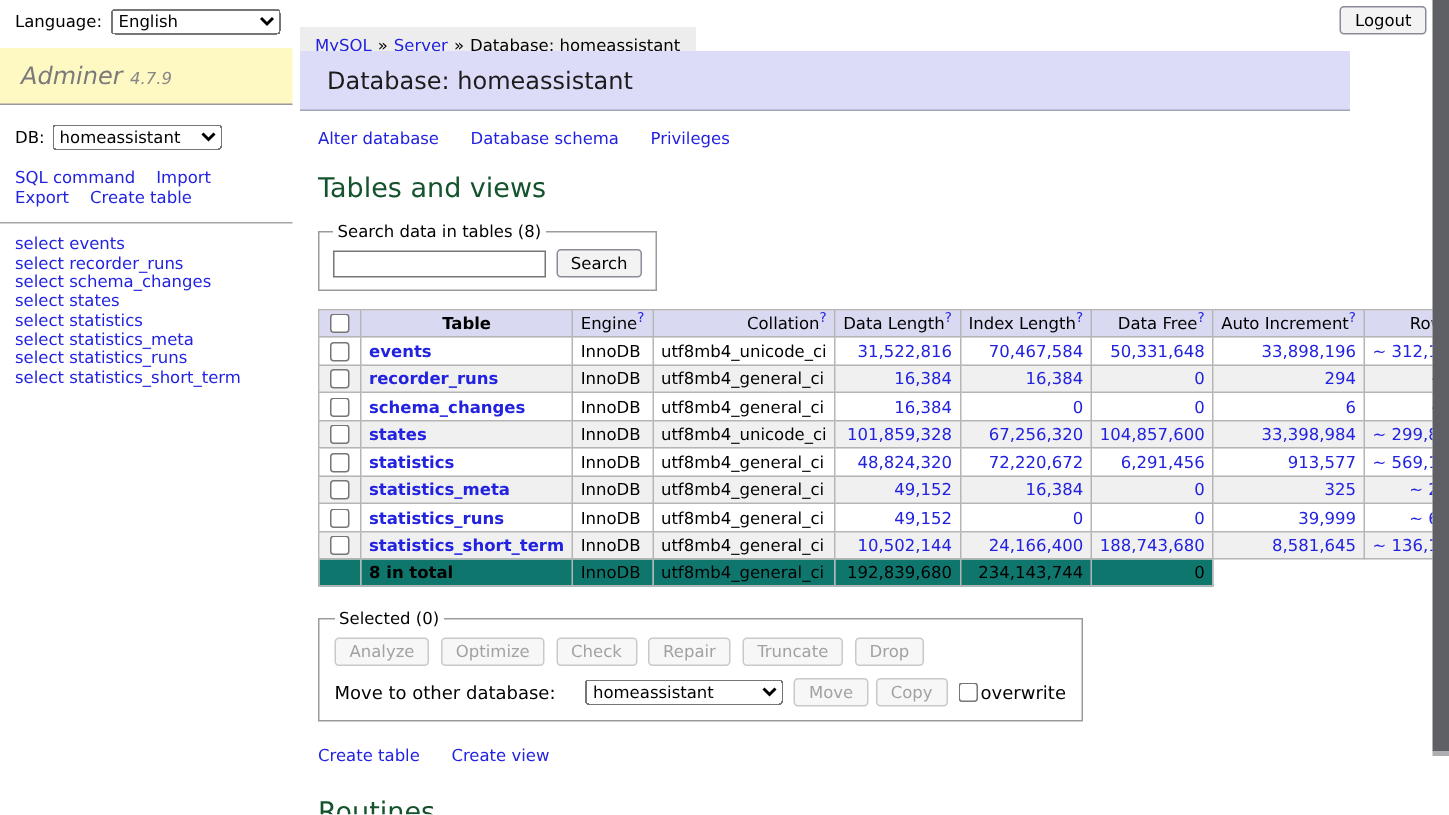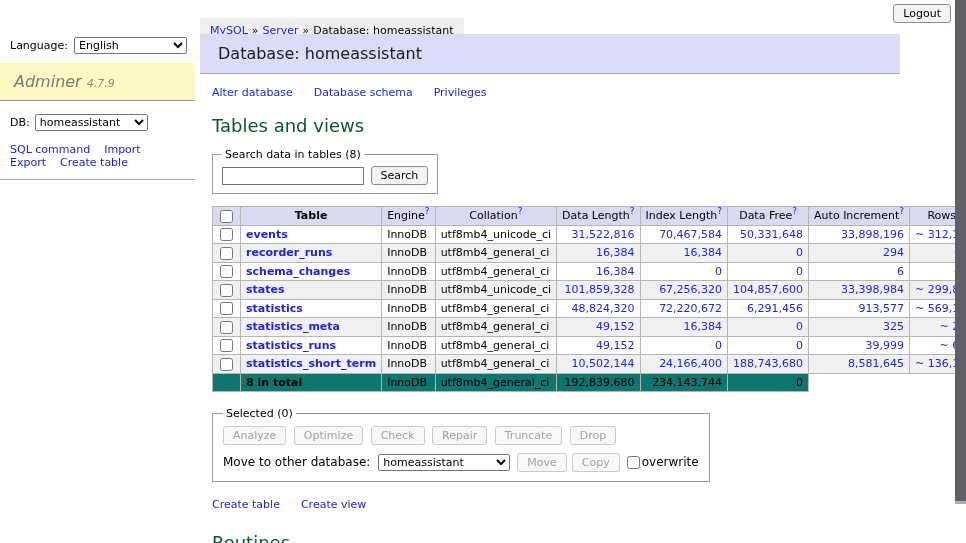--- a/index.html
+++ b/index.html
@@ -12,21 +12,21 @@
     --rule:#999;
   }
   *{box-sizing:border-box;}
   html,body{margin:0;padding:0;}
   body{font-family:"DejaVu Sans",sans-serif;font-size:11px;color:#000;background:#fff;}
   .screen{position:relative;width:966px;height:543px;overflow:hidden;background:#fff;}
   a{color:var(--link);text-decoration:none;cursor:pointer;}
 
   
   #sidebar{position:absolute;left:0;top:0;width:195px;}
-  .lang-row{padding:6px 0 0 10px;white-space:nowrap;margin-top:31px;}
+  .lang-row{padding:6px 0 0 10px;white-space:nowrap;}
   .lang-row select{width:113px;margin-left:6px;font-size:11px;font-family:"DejaVu Sans",sans-serif;}
   h1.brand{margin:9px 0 0;background:#fef9c3;border-bottom:1px solid var(--rule);
     padding:9px 14px;font-weight:normal;font-style:italic;font-size:16px;color:#7a7a7a;}
   h1.brand .version{font-size:11px;margin-left:5px;color:#888;}
   .db-row{padding:13px 0 0 10px;white-space:nowrap;}
   .db-row select{width:113px;margin-left:5px;font-size:11px;font-family:"DejaVu Sans",sans-serif;}
   .menu-links{padding:12px 14px 10px 10px;border-bottom:1px solid #a6a6a6;line-height:13px;}
   .menu-links a{margin-right:14px;white-space:nowrap;display:inline-block;}
   .table-links{padding:8px 0 0 10px;}
   .table-links a{display:block;line-height:12.7px;white-space:nowrap;}
@@ -51,42 +51,42 @@
   .search-fieldset input[type=text]{width:142px;height:18px;border:1px solid #767676;font-size:11px;
     font-family:"DejaVu Sans",sans-serif;vertical-align:middle;}
   button{font-family:"DejaVu Sans",sans-serif;font-size:11px;padding:2px 9px;border:1px solid #8a8a99;
     border-radius:3px;background:#f3f3f3;color:#000;}
   button:disabled{color:#a2a2a2;border-color:#c9c9c9;background:#f7f7f7;}
   .search-fieldset button{margin-left:3px;}
 
   
   table{border-collapse:collapse;margin-top:12px;font-size:11px;}
   th,td{border:1px solid var(--cell-border);padding:2px 5px;height:13px;line-height:13px;white-space:nowrap;}
-  thead th{background:var(--thead-bg);font-weight:normal;text-align:center;}
+  thead th{background:var(--thead-bg);font-weight:normal;text-align:right;}
   thead th.col-check{text-align:center;}
   thead th.col-table{font-weight:bold;text-align:center;min-width:112px;}
   sup{font-size:9px;line-height:0;}
   sup a{color:var(--link);}
   tbody tr:nth-child(even) td{background:var(--row-alt);}
   td.check{text-align:center;width:18px;}
   td.tname a{font-weight:bold;}
   td.num{text-align:right;}
   td.num a{color:var(--link);}
   .min-eng{min-width:40px;} .min-dl{min-width:66px;} .min-il{min-width:66px;}
   .min-df{min-width:58px;} .min-ai{min-width:74px;} .min-rw{min-width:44px;}
   tr.total td{background:#0f766e;color:#000;}
   tr.total td.label{font-weight:bold;}
   tr.total td.nob{border:none;background:#fff;}
   input[type=checkbox]{margin:0 2px;vertical-align:middle;}
 
   
   .selected-fieldset{margin-top:15px;padding:6px 10px 9px;}
   .btn-row button{margin-right:4px;}
   .move-row{margin-top:8px;display:flex;align-items:center;}
-  .move-row .lbl{margin-right:8px;font-size:12px;}
+  .move-row .lbl{margin-right:20px;font-size:12px;}
   .move-row select{width:132px;font-size:11px;font-family:"DejaVu Sans",sans-serif;margin-right:7px;}
   .move-row button{margin-right:5px;}
   .move-row label{display:flex;align-items:center;font-size:12px;}
 
   
   #scrollbar-track{position:absolute;right:0;top:0;width:11px;height:543px;background:#fff;}
   #scrollbar-thumb{position:absolute;right:0;top:0;width:11px;height:501px;background:#5f6066;}
   #scrollbar-cap{position:absolute;right:0;top:501px;width:11px;height:3px;background:#aeaeb2;}
 </style>
 </head>
@@ -99,20 +99,30 @@
       <span>Language:</span><select><option>English</option></select>
     </div>
     <h1 class="brand">
       <span>Adminer</span><span class="version">4.7.9</span>
     </h1>
     <div class="db-row">
       <span>DB:</span><select><option>homeassistant</option></select>
     </div>
     <div class="menu-links">
       <a>SQL command</a><a>Import</a><a>Export</a><a>Create table</a>
+    </div>
+    <div class="table-links">
+      <a>select events</a>
+      <a>select recorder_runs</a>
+      <a>select schema_changes</a>
+      <a>select states</a>
+      <a>select statistics</a>
+      <a>select statistics_meta</a>
+      <a>select statistics_runs</a>
+      <a>select statistics_short_term</a>
     </div>
   </div>
 
   <div id="breadcrumb">
     <a>MySQL</a><span class="sep">»</span><a>Server</a><span class="sep">»</span><span>Database: homeassistant</span>
   </div>
   <button id="logout-btn">Logout</button>
 
   <div id="title-bar">Database: homeassistant</div>
 

